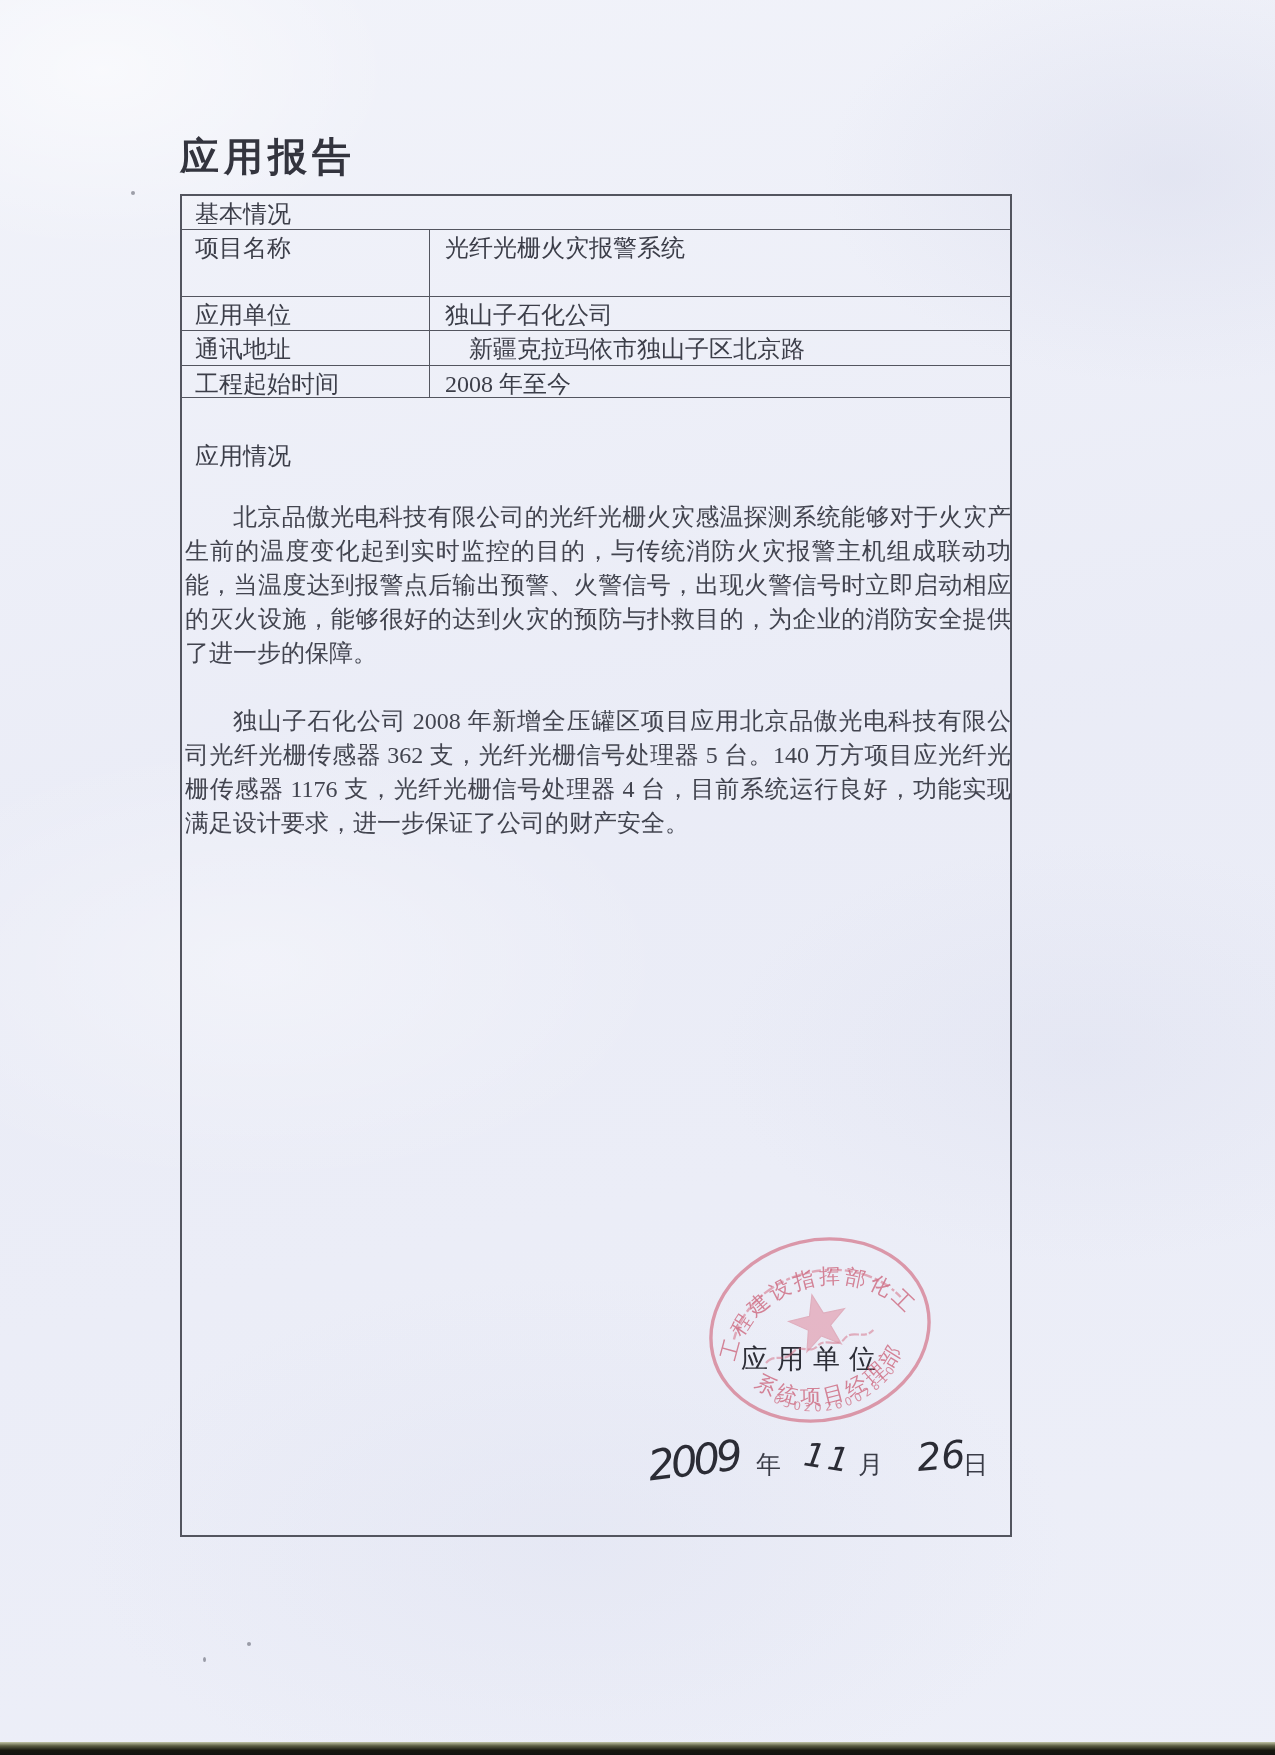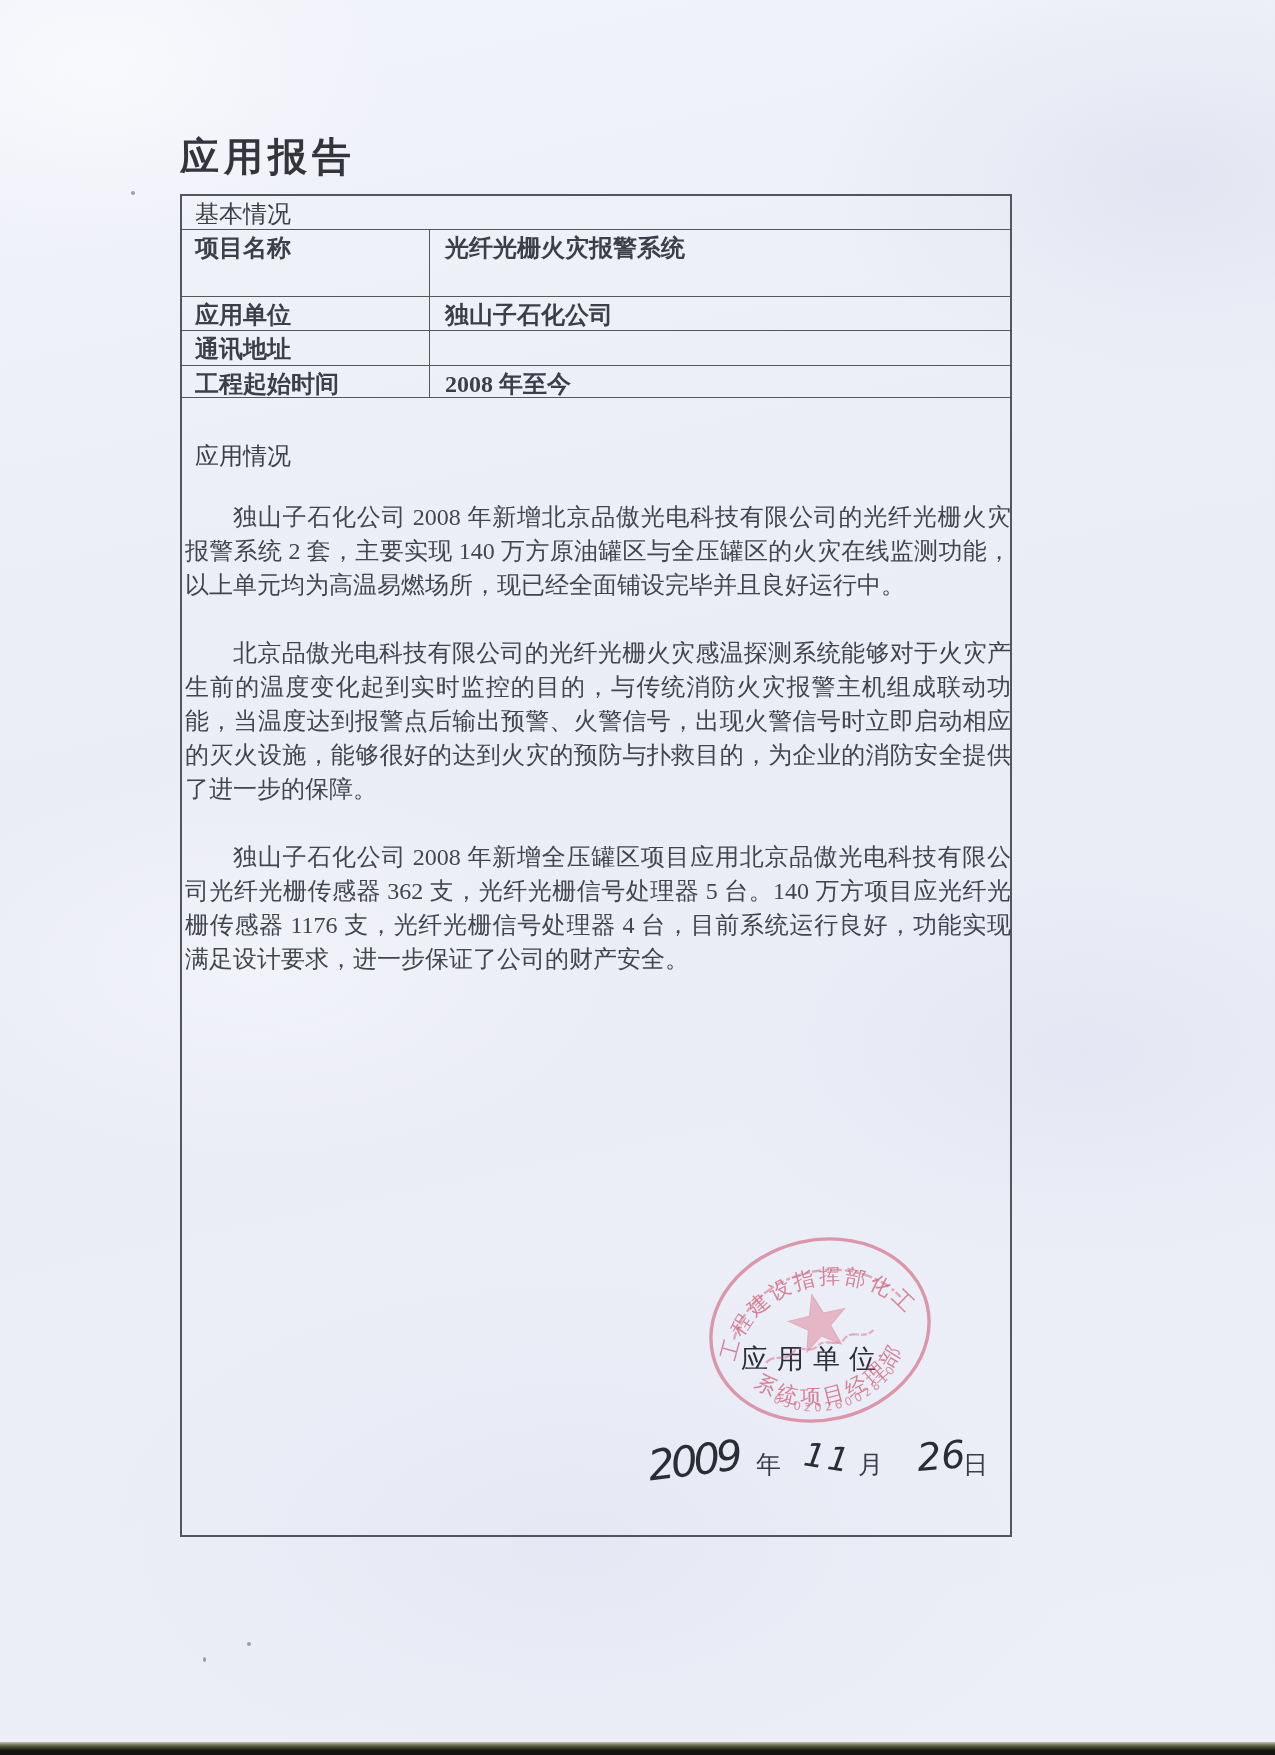--- a/index.html
+++ b/index.html
@@ -30,21 +30,21 @@
     border:2px solid #53555f;box-sizing:border-box;
     display:flex;flex-direction:column;
     font-size:24px;
   }
   .t-row{display:flex;border-bottom:1px solid #53555f;box-sizing:border-box;}
   .t-row.h1{height:34px;}
   .t-row.h2{height:67px;}
   .t-row.h3{height:34px;}
   .t-row.h4{height:35px;gap:24px;}
   .t-row.h5{height:32px;}
-  .t-cell{box-sizing:border-box;padding:4px 0 0 13px;line-height:28px;font-weight:bold;}
+  .t-cell{box-sizing:border-box;padding:4px 0 0 13px;line-height:28px;}
   .t-label{width:248px;border-right:1px solid #53555f;}
   .t-value{flex:1;padding-left:15px;}
   .t-span{padding:4px 8px 0 13px;line-height:28px;}
   .t-big{flex:1;position:relative;border-bottom:none;margin-top:40px;}
   .section-header{position:absolute;left:13px;top:4px;line-height:28px;}
   .body-text{
     position:absolute;left:3px;top:62px;width:826px;
   }
   .body-text p{
     margin:0 0 34px 0;font-size:24px;line-height:34px;
@@ -88,29 +88,29 @@
   <div class="t-row h2">
     <div class="t-cell t-label">项目名称</div>
     <div class="t-cell t-value">光纤光栅火灾报警系统</div>
   </div>
   <div class="t-row h3">
     <div class="t-cell t-label">应用单位</div>
     <div class="t-cell t-value">独山子石化公司</div>
   </div>
   <div class="t-row h4">
     <div class="t-cell t-label">通讯地址</div>
+    <div class="t-cell t-value">新疆克拉玛依市独山子区北京路</div>
   </div>
   <div class="t-row h5">
     <div class="t-cell t-label">工程起始时间</div>
     <div class="t-cell t-value">2008 年至今</div>
   </div>
   <div class="t-row t-big">
     <div class="section-header">应用情况</div>
     <div class="body-text">
-      <p>独山子石化公司 2008 年新增北京品傲光电科技有限公司的光纤光栅火灾报警系统 2 套，主要实现 140 万方原油罐区与全压罐区的火灾在线监测功能，以上单元均为高温易燃场所，现已经全面铺设完毕并且良好运行中。</p>
       <p>北京品傲光电科技有限公司的光纤光栅火灾感温探测系统能够对于火灾产生前的温度变化起到实时监控的目的，与传统消防火灾报警主机组成联动功能，当温度达到报警点后输出预警、火警信号，出现火警信号时立即启动相应的灭火设施，能够很好的达到火灾的预防与扑救目的，为企业的消防安全提供了进一步的保障。</p>
       <p>独山子石化公司 2008 年新增全压罐区项目应用北京品傲光电科技有限公司光纤光栅传感器 362 支，光纤光栅信号处理器 5 台。140 万方项目应光纤光栅传感器 1176 支，光纤光栅信号处理器 4 台，目前系统运行良好，功能实现满足设计要求，进一步保证了公司的财产安全。</p>
     </div>
   </div>
 </div>
 
 <div class="sign-label">应用单位</div>
 
 <svg class="stamp" viewBox="0 0 240 220" aria-hidden="true">
   <g transform="rotate(-13 120 108)" opacity="0.8">

